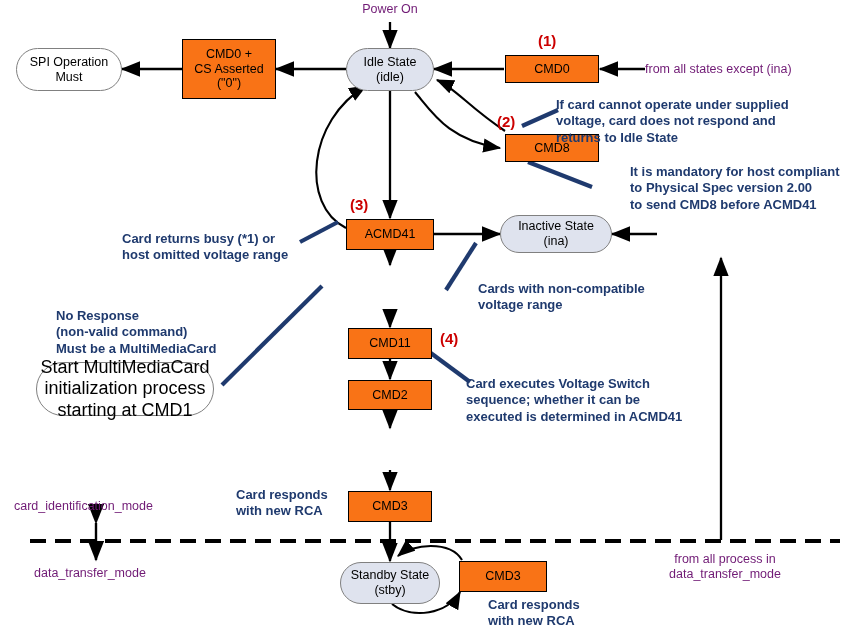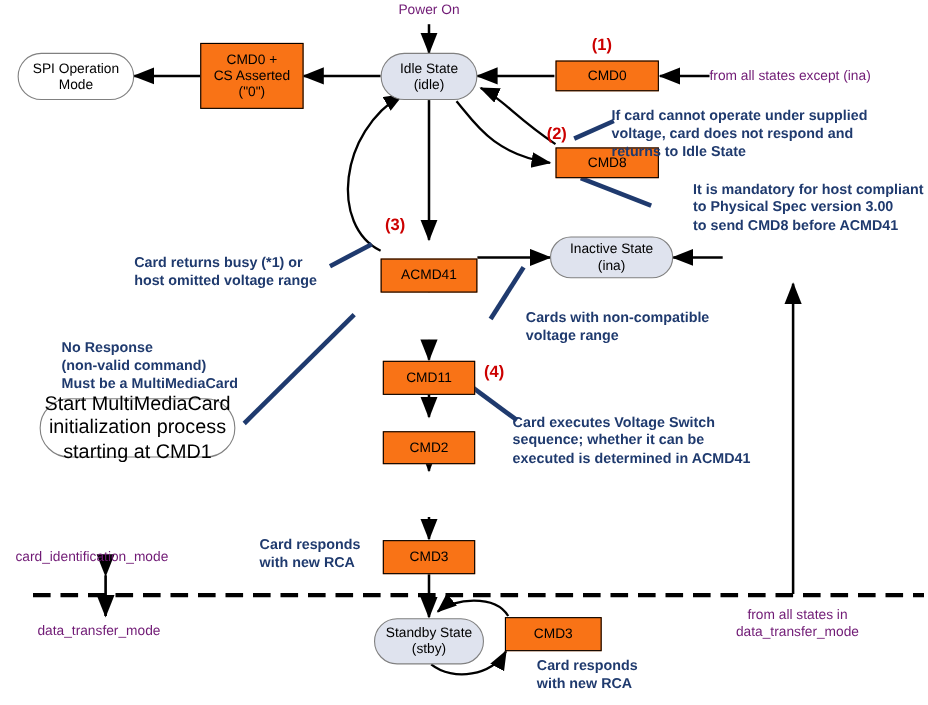--- a/index.html
+++ b/index.html
@@ -144,68 +144,68 @@
       <path d="M 424,348 L 470,382"></path>
     </g>
   </svg>
 
   <div class="plaintext" style="left:340px;top:2px;width:100px;">Power On</div>
 
   <div class="node statebox" style="left:346px;top:48px;width:88px;height:43px;">Idle State
 (idle)</div>
 
   <div class="node statebox plain" style="left:16px;top:48px;width:106px;height:43px;">SPI Operation
-Mode</div>
+Must</div>
 
   <div class="node cmdbox" style="left:182px;top:39px;width:94px;height:60px;">CMD0 +
 CS Asserted
 ("0")</div>
 
   <div class="node cmdbox" style="left:505px;top:55px;width:94px;height:28px;">CMD0</div>
 
   <div class="plaintext left" style="left:645px;top:62px;width:200px;">from all states except (ina)</div>
 
   <div class="node cmdbox" style="left:505px;top:134px;width:94px;height:28px;">CMD8</div>
 
-  <div class="node cmdbox" style="left:346px;top:219px;width:88px;height:31px;margin-top:16px;">ACMD41</div>
+  <div class="node cmdbox" style="left:346px;top:219px;width:88px;height:31px;">ACMD41</div>
 
   <div class="node statebox" style="left:500px;top:215px;width:112px;height:38px;">Inactive State
 (ina)</div>
 
 
 
   <div class="node cmdbox" style="left:348px;top:328px;width:84px;height:31px;">CMD11</div>
 
-  <div class="node cmdbox" style="left:348px;top:380px;width:84px;height:30px;margin-top:12px;">CMD2</div>
+  <div class="node cmdbox" style="left:348px;top:380px;width:84px;height:30px;">CMD2</div>
 
 
   <div class="node cmdbox" style="left:348px;top:491px;width:84px;height:31px;">CMD3</div>
 
   <div class="node statebox" style="left:340px;top:562px;width:100px;height:42px;">Standby State
 (stby)</div>
 
   <div class="node cmdbox" style="left:459px;top:561px;width:88px;height:31px;">CMD3</div>
 
   <div class="node statebox plain" style="left:36px;top:362px;width:178px;height:54px;font-size:18px;">Start MultiMediaCard
 initialization process
 starting at CMD1</div>
 
   <div class="plaintext left" style="left:14px;top:499px;width:200px;">card_identification_mode</div>
 
   <div class="plaintext left" style="left:34px;top:566px;width:200px;">data_transfer_mode</div>
 
-  <div class="plaintext" style="left:650px;top:552px;width:150px;">from all states in
+  <div class="plaintext" style="left:650px;top:552px;width:150px;">from all process in
 data_transfer_mode</div>
 
   <div class="callout center" style="left:556px;top:97px;width:288px;">If card cannot operate under supplied
 voltage, card does not respond and
 returns to Idle State</div>
 
   <div class="callout" style="left:630px;top:164px;width:214px;">It is mandatory for host compliant
-to Physical Spec version 3.00
+to Physical Spec version 2.00
 to send CMD8 before ACMD41</div>
 
   <div class="callout center" style="left:122px;top:231px;width:200px;">Card returns busy (*1) or
 host omitted voltage range</div>
 
   <div class="callout" style="left:478px;top:281px;width:220px;">Cards with non-compatible
 voltage range</div>
 
   <div class="callout" style="left:56px;top:308px;width:230px;">No Response
 (non-valid command)

